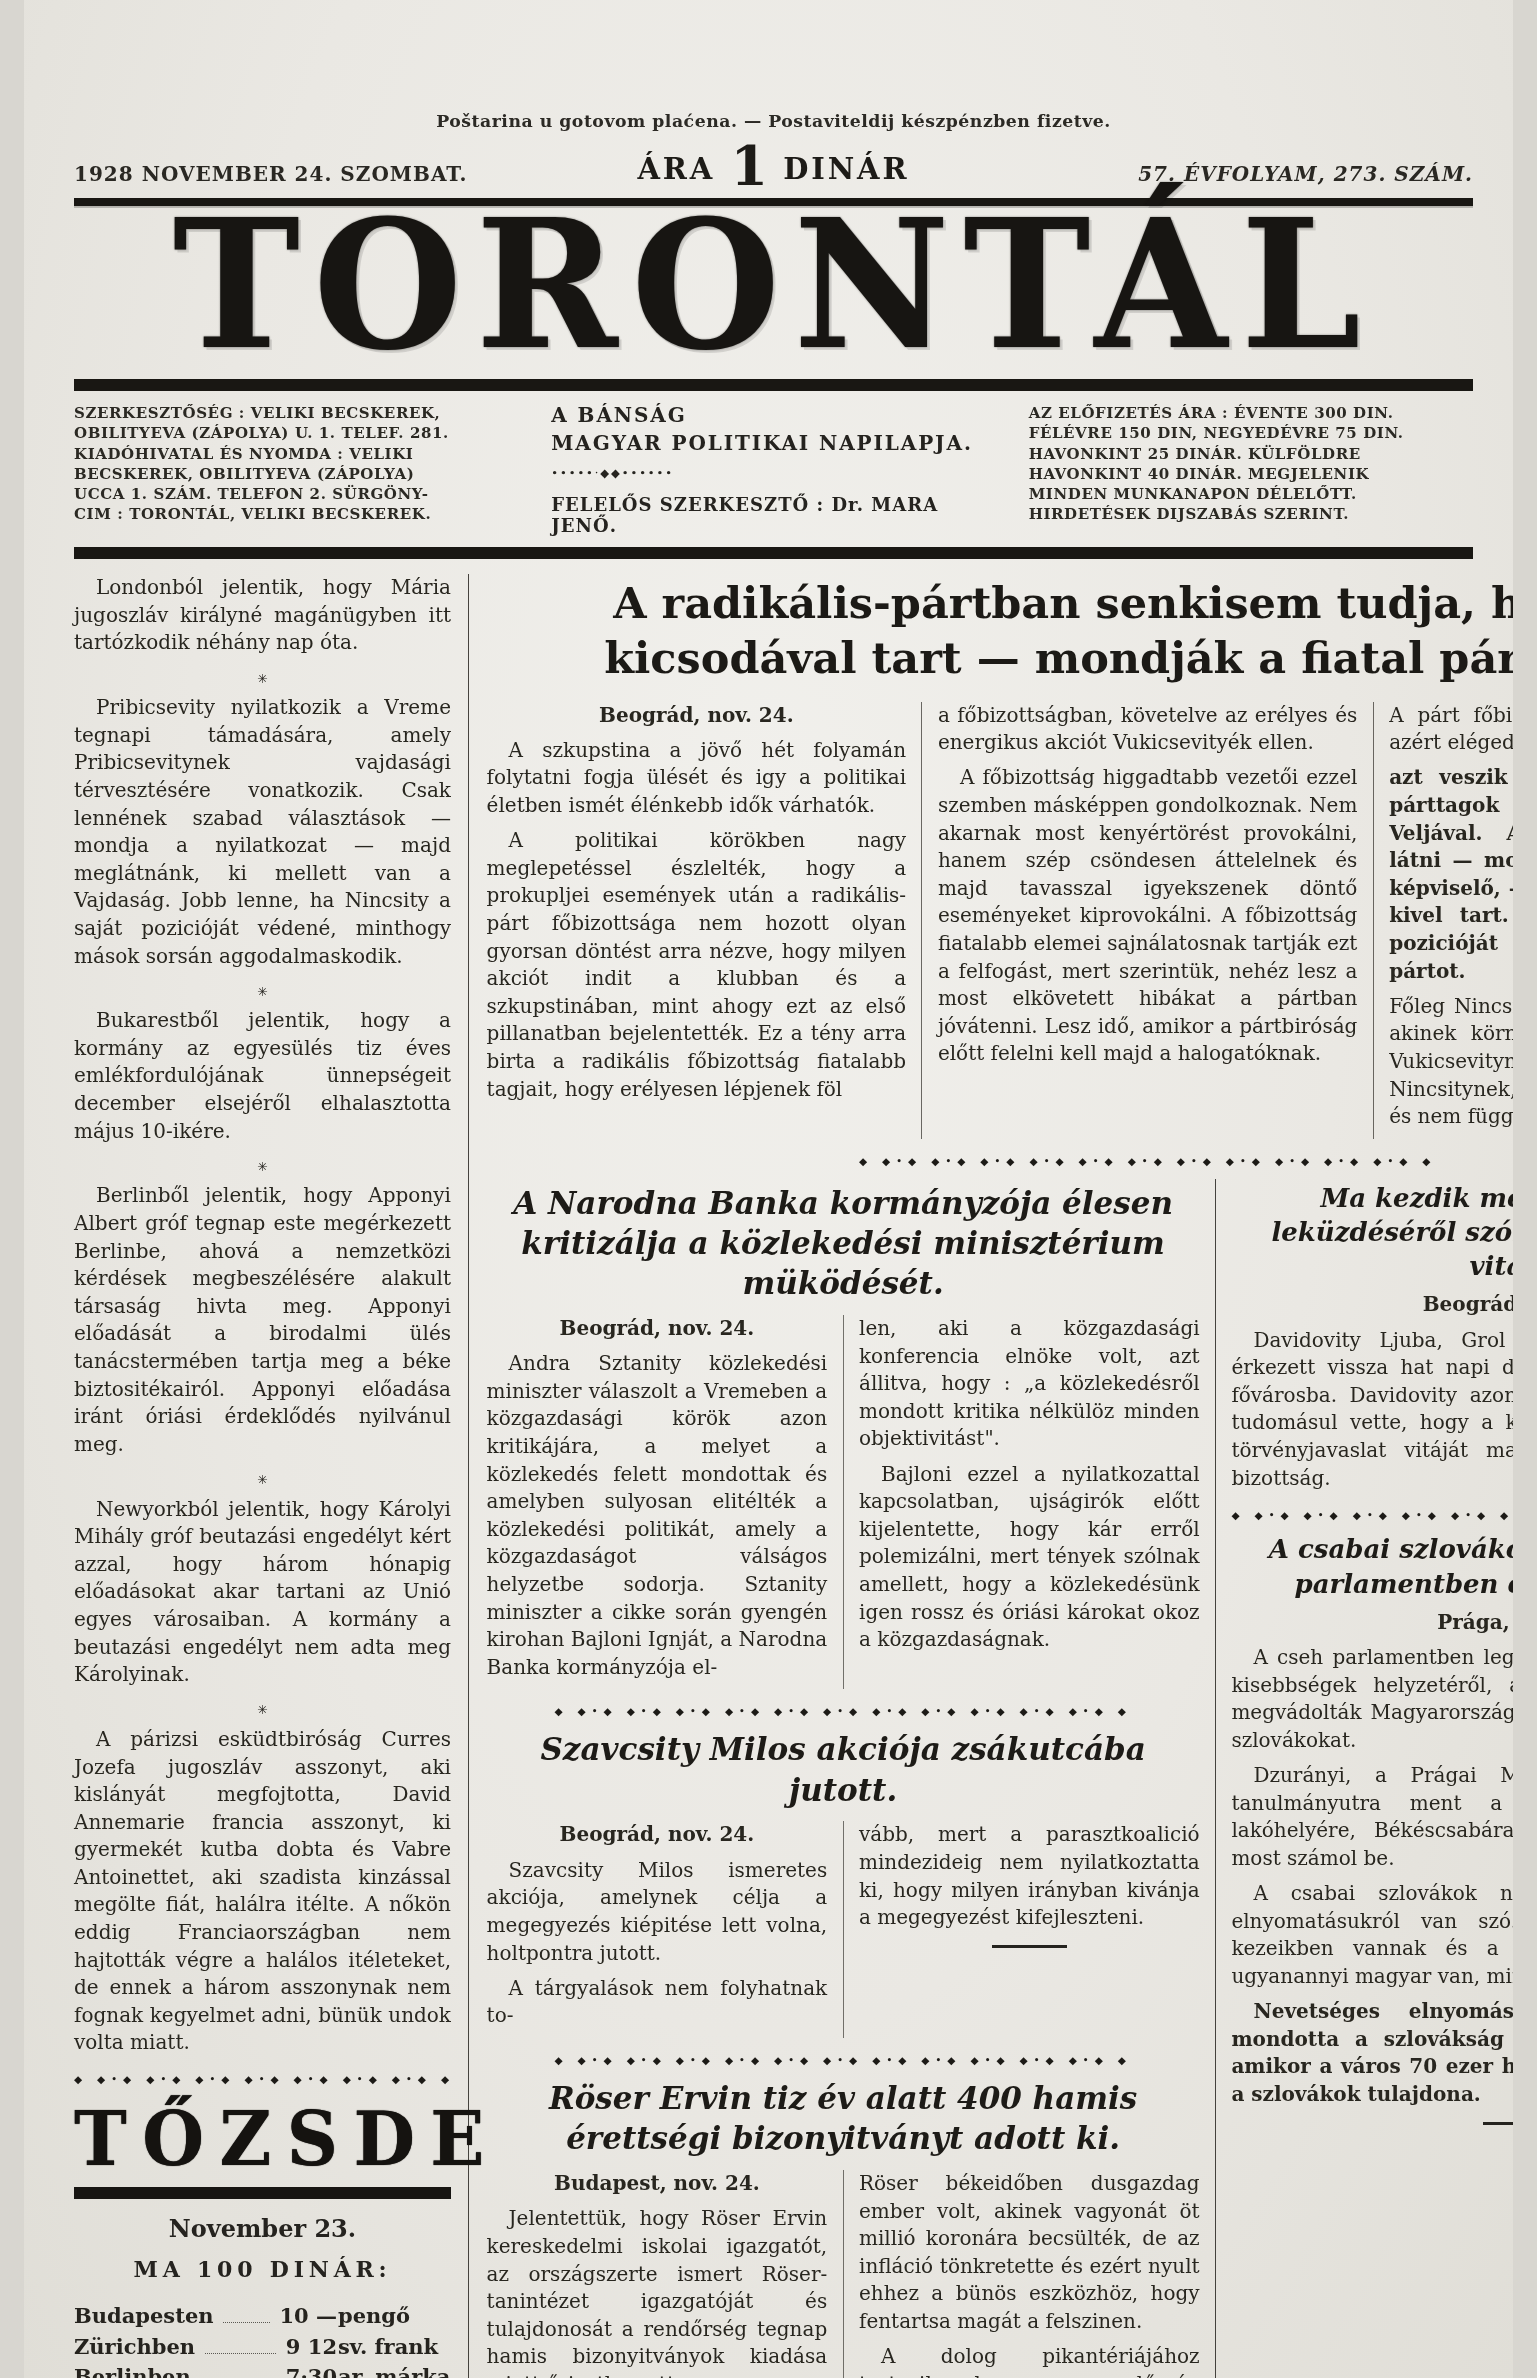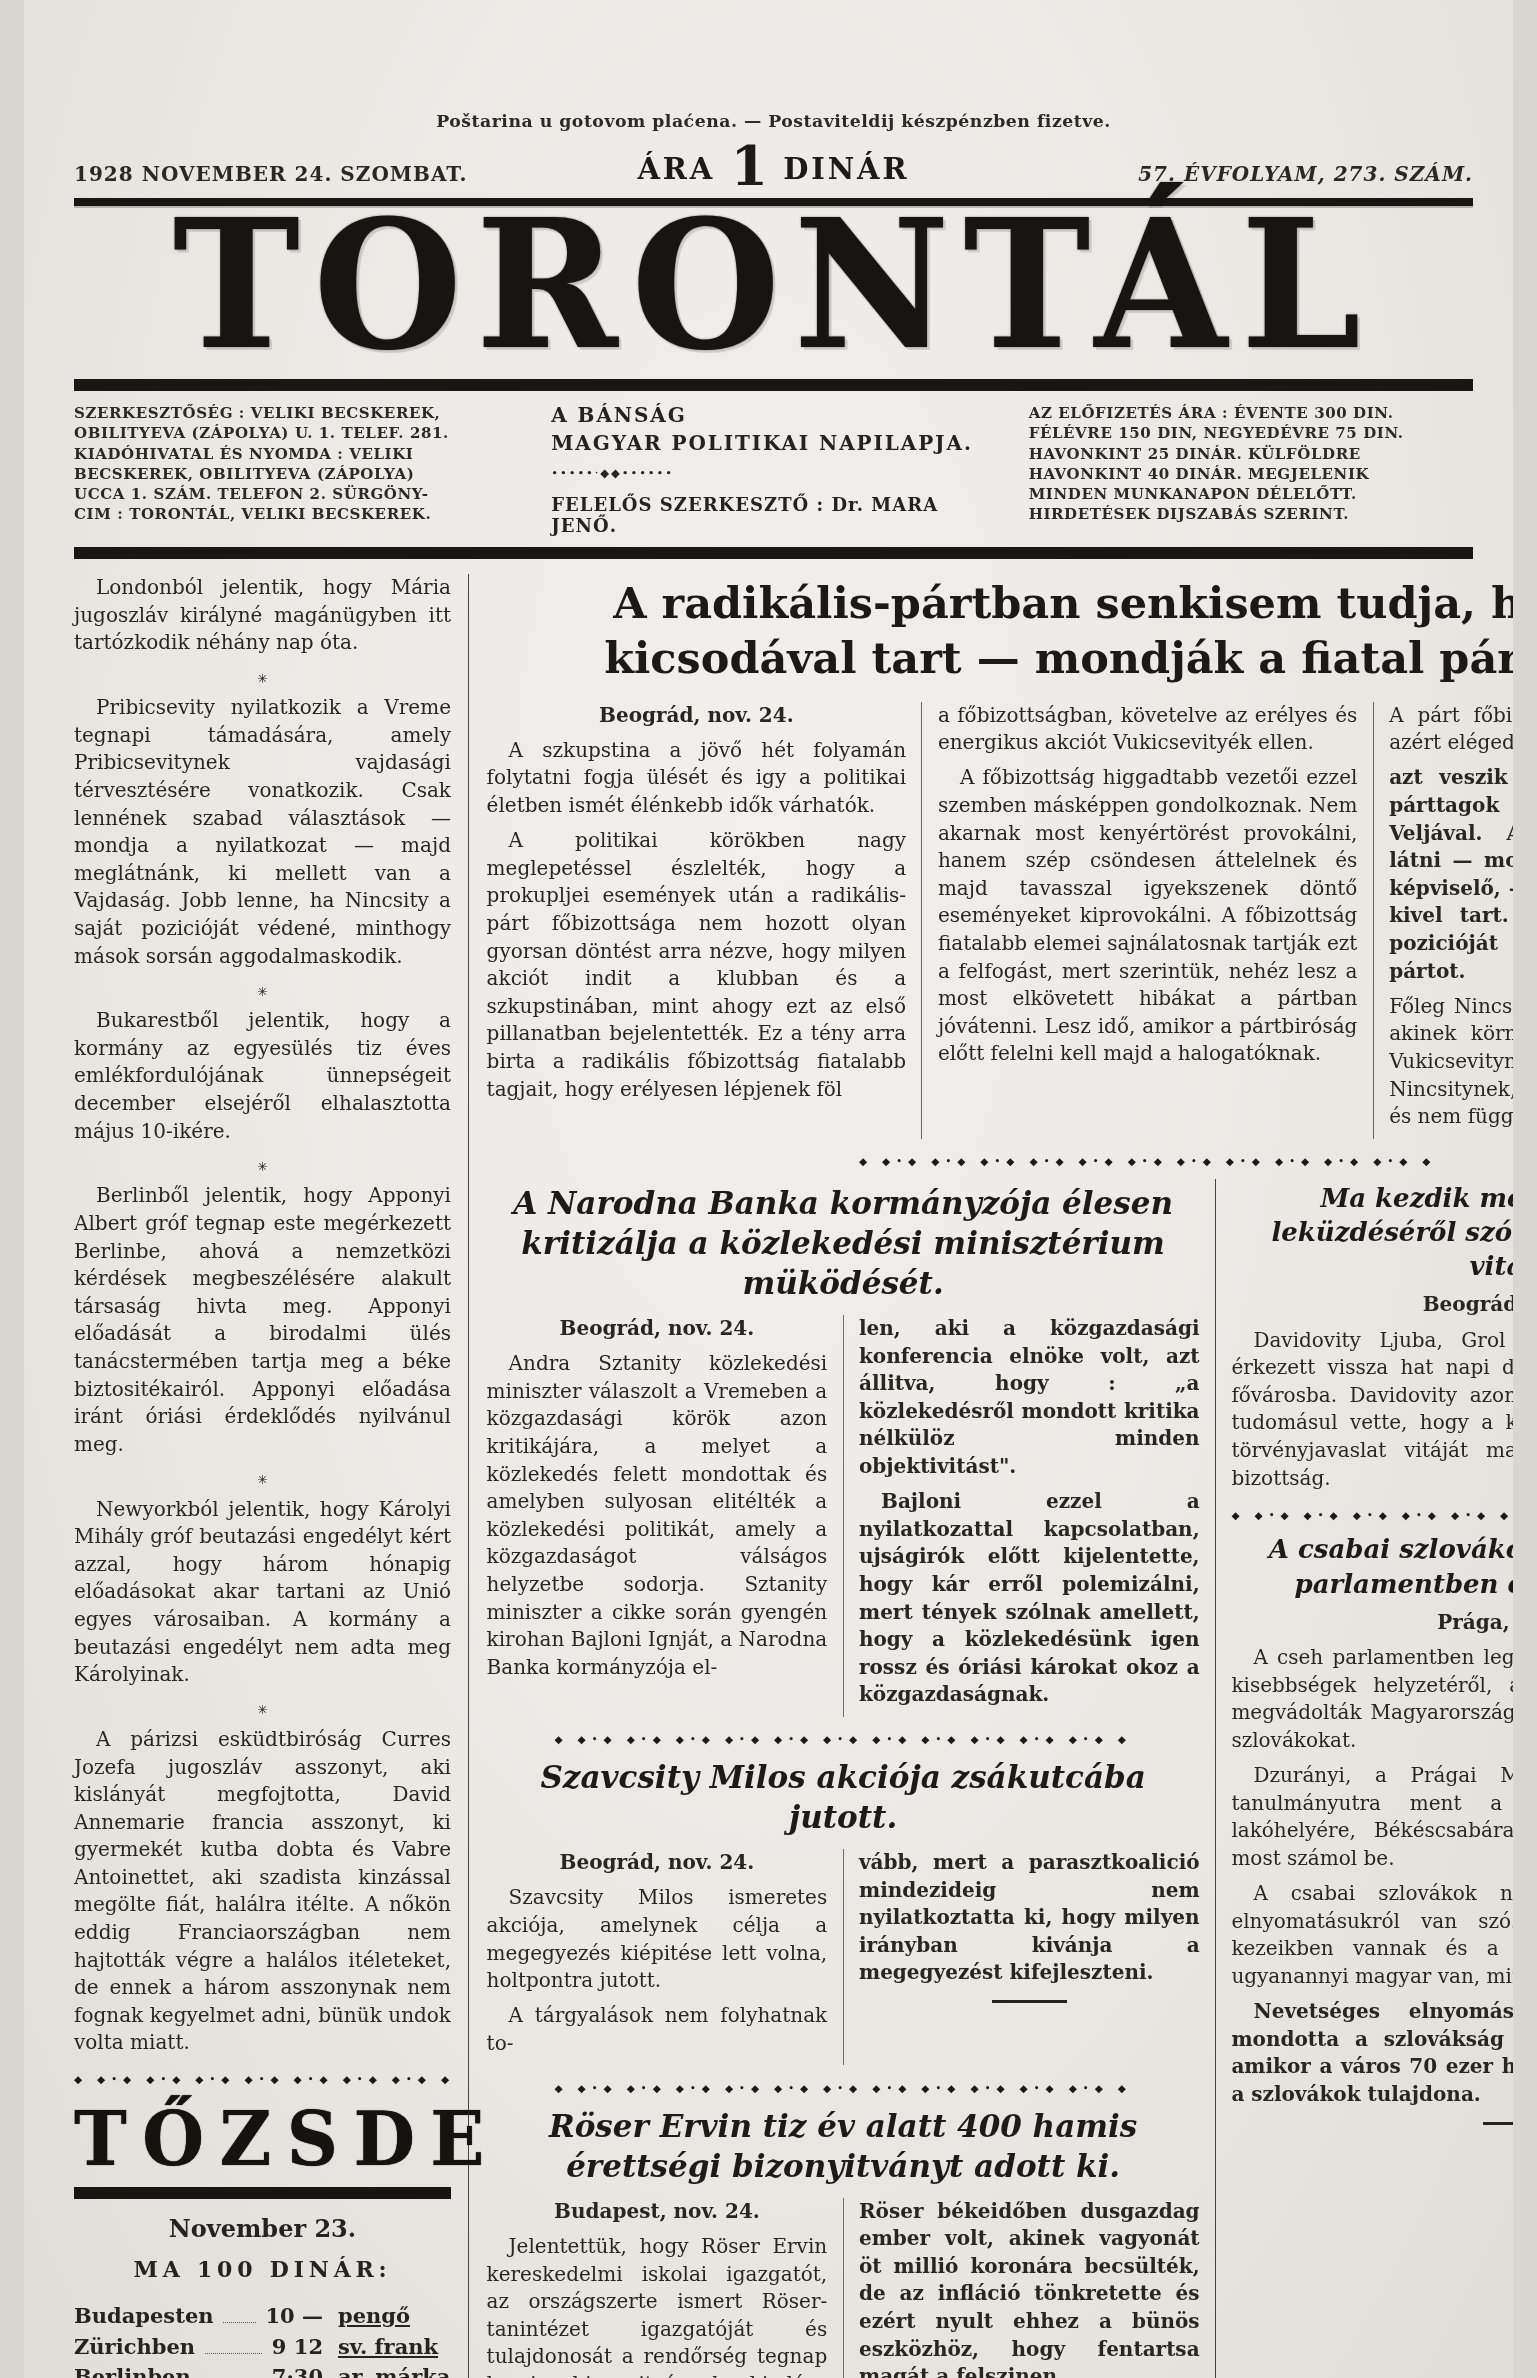--- a/index.html
+++ b/index.html
@@ -51,36 +51,36 @@
   .chain{ overflow:hidden; white-space:nowrap; height:15.4px; line-height:15.4px; color:#1c1a16; margin:13.4px 0 11.5px; text-align:center;}
   .chain::before{ content:"\25C6\0020\25C6\2022\25C6\0020\25C6\2022\25C6\0020\25C6\2022\25C6\0020\25C6\2022\25C6\0020\25C6\2022\25C6\0020\25C6\2022\25C6\0020\25C6\2022\25C6\0020\25C6\2022\25C6\0020\25C6\2022\25C6\0020\25C6\2022\25C6\0020\25C6\2022\25C6\0020\25C6"; font-size:10.6px; letter-spacing:5.8px;}
   
   .tozsde-title{ font-size:71px; font-weight:bold; letter-spacing:15.4px; color:#151310; text-align:center; margin-top:3.8px; transform:scaleY(1.06); text-shadow:0 0 1px #151310;}
   .tozsde-bar{ height:11.5px; background:#171512; margin:5.8px 0 15.4px;}
   .tz-date{ text-align:center; font-size:24px; font-weight:bold; margin-bottom:13.4px;}
   .tz-head{ text-align:center; font-size:22px; font-weight:bold; letter-spacing:4.8px; margin-bottom:19px;}
   .rate{ display:flex; align-items:baseline; font-size:21px; font-weight:bold; line-height:1.45; color:#25231e;}
   .rate .dots{ flex:1; border-bottom:1.9px dotted rgba(45,43,37,.75); margin:0 9.6px 6.7px;}
   .rate .val{ white-space:nowrap;}
-  .rate .unit{ width:113px; margin-left:15px; white-space:nowrap; font-weight:bold;text-decoration:underline;}
+  .rate .unit{ width:113px; margin-left:1px; white-space:nowrap; font-weight:bold;}
   
   .headline{ text-align:center; font-size:43px; line-height:1.28; font-weight:bold; color:#1c1a16; margin:1.9px 9.6px 15.4px; text-indent:0;}
   .cols3{ display:flex;}
   .cols3 .mcol{ flex:1; min-width:0;}
   .cols3 .mcol + .mcol{ border-left:1px solid rgba(48,46,40,.7); margin-left:15.4px; padding-left:15.4px;}
   .mcol p{ margin-bottom:7.7px;}
   
   .lower{ display:flex;}
   .midcol{ width:713px; flex:none;}
   .railcol{ flex:1; border-left:1.9px solid rgba(40,38,33,.85); margin-left:15.4px; padding-left:15.4px;}
   .subhead{ text-align:center; font-style:italic; font-weight:bold; font-size:31px; line-height:1.3; color:#1d1b17; margin:3.8px 7.7px 11.5px; text-indent:0;}
   .railhead{ text-align:center; font-style:italic; font-weight:bold; font-size:26px; line-height:1.32; color:#1d1b17; margin:1.9px 0 9.6px; text-indent:0;}
   .cols2{ display:flex;}
   .cols2 .mcol{ flex:1; min-width:0;}
-  .cols2 .mcol + .mcol{ border-left:1px solid rgba(48,46,40,.65); margin-left:15.4px; padding-left:15.4px;font-weight:bold;}
+  .cols2 .mcol + .mcol{ border-left:1px solid rgba(48,46,40,.65); margin-left:15.4px; padding-left:15.4px;}
   .enddash{ width:75px; height:2.9px; background:#25231e; margin:13.4px auto 9.6px;}
   .rail p{ margin-bottom:7.7px;}
 </style>
 </head>
 <body>
 
 <div class="page">
   <div class="inner">
 
     <div class="postage">Poštarina u gotovom plaćena. — Postaviteldij készpénzben fizetve.</div>

